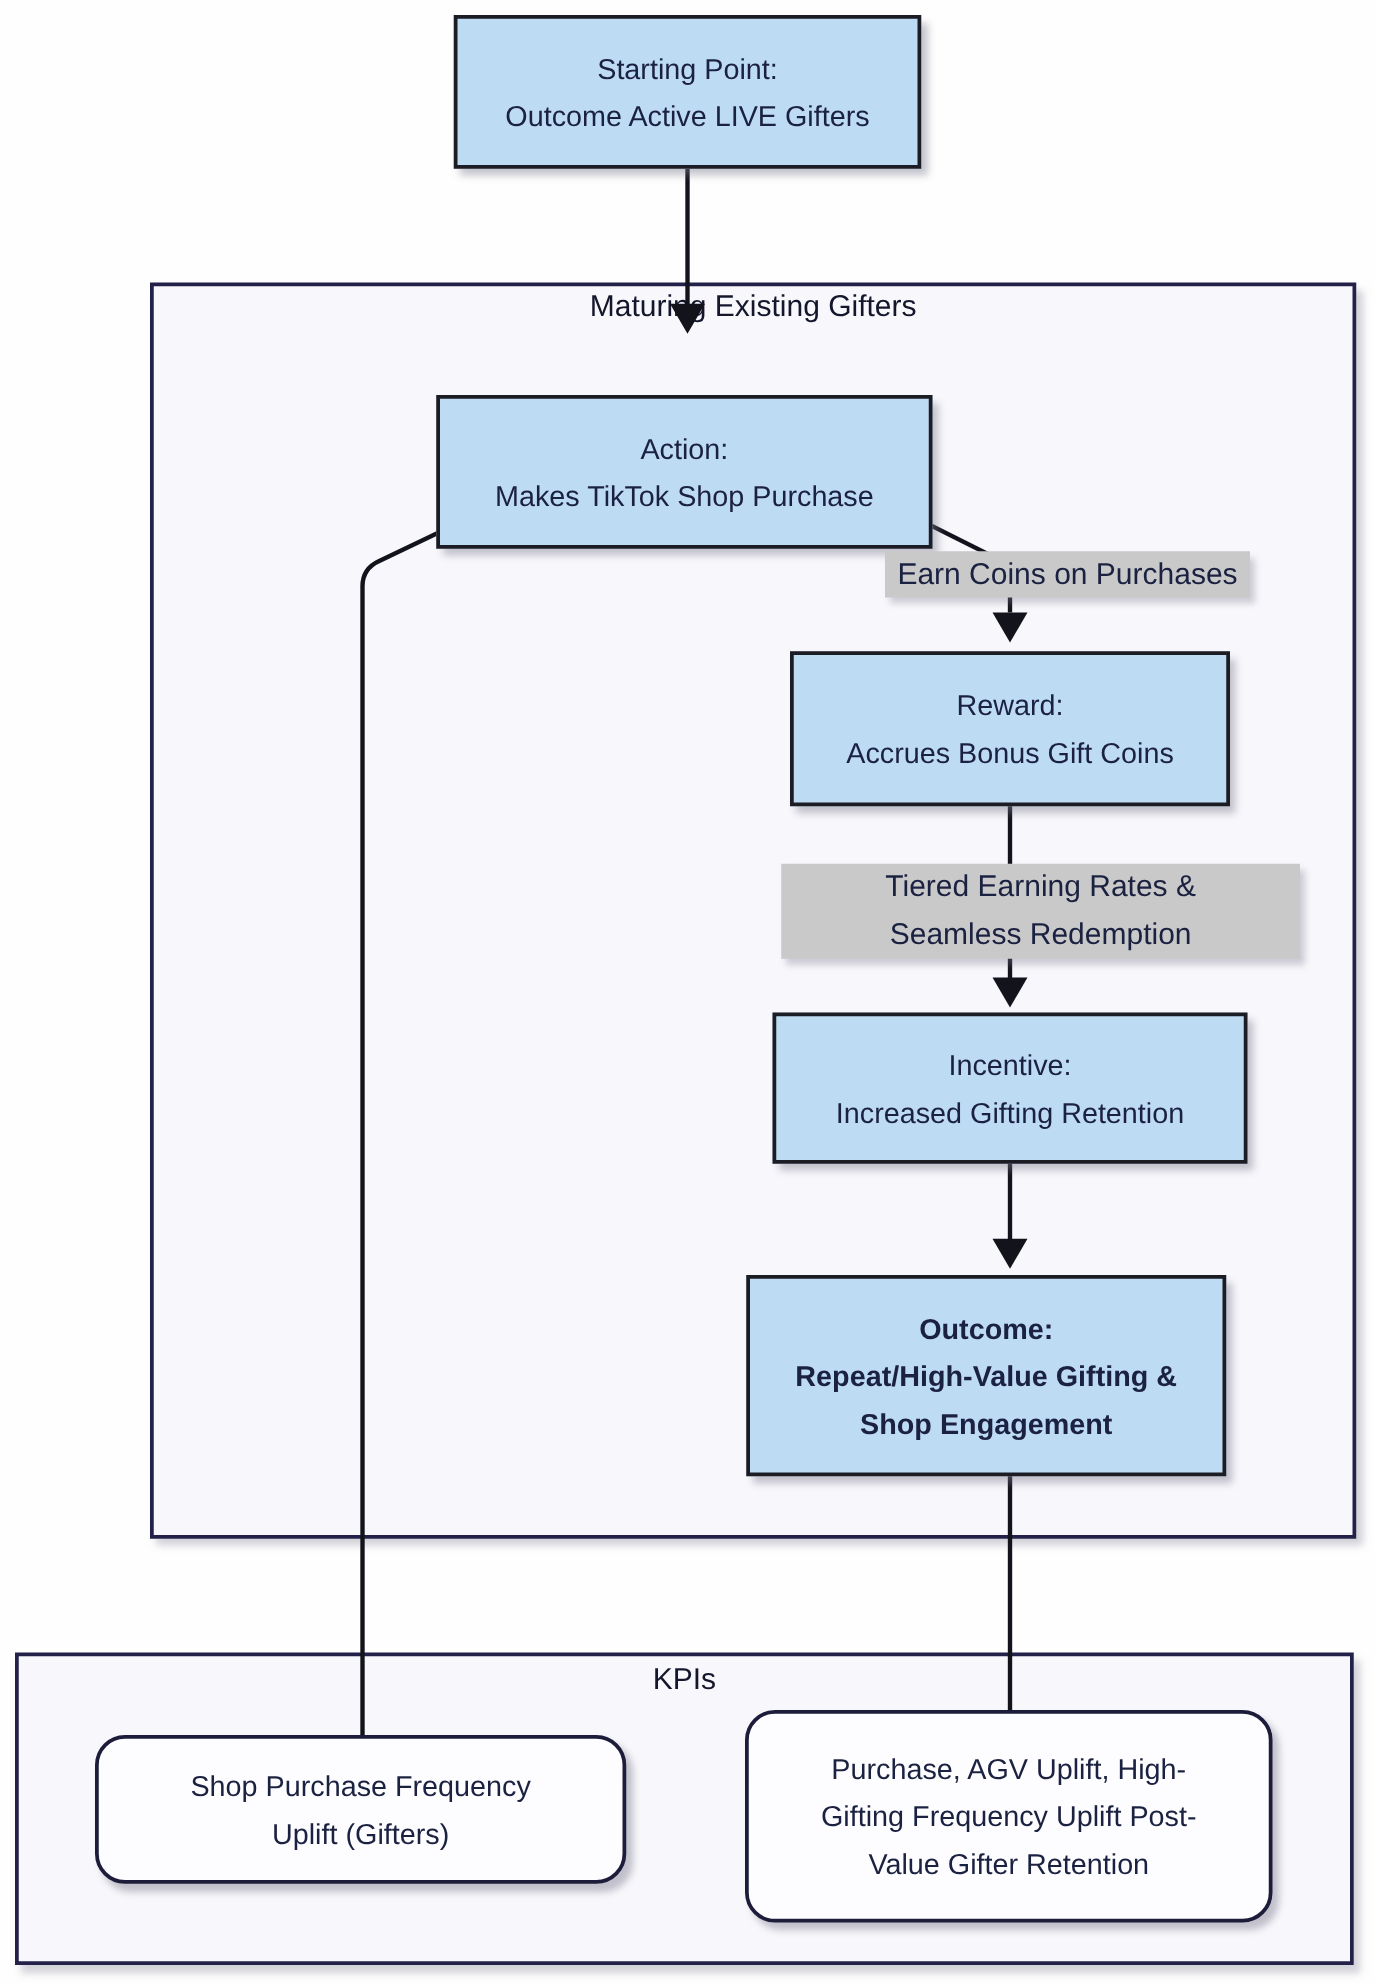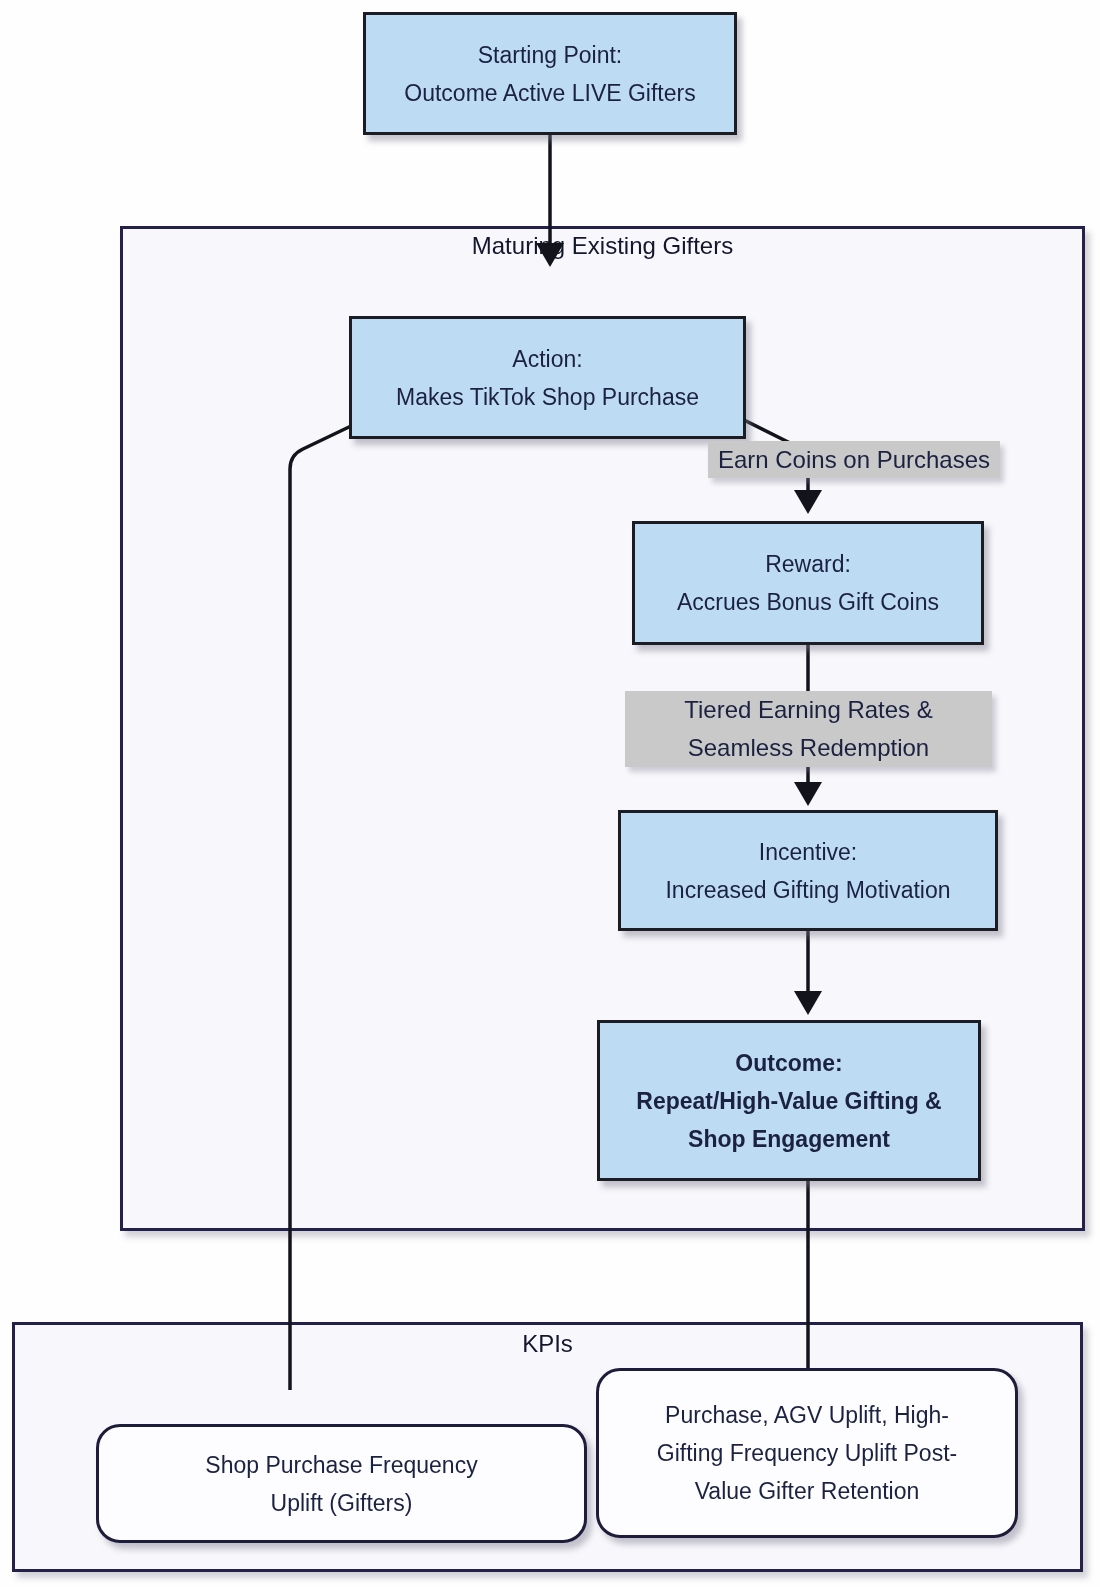--- a/index.html
+++ b/index.html
@@ -84,25 +84,25 @@
   #group-maturing { left: 120px; top: 226px; width: 965px; height: 1005px; }
   #group-maturing .group-label { top: 3px; }
   #group-kpis { left: 12px; top: 1322px; width: 1071px; height: 250px; }
   #group-kpis .group-label { top: 5px; }
 
   #node-start     { left: 363px; top: 12px;   width: 374px; height: 123px; }
   #node-action    { left: 349px; top: 270px;  width: 397px; height: 123px; margin-top: 46px; }
   #node-reward    { left: 632px; top: 521px;  width: 352px; height: 124px; }
   #node-incentive { left: 618px; top: 810px;  width: 380px; height: 121px; }
   #node-outcome   { left: 597px; top: 1020px; width: 384px; height: 161px; font-weight: bold; }
-  #node-kpi-left  { left: 96px;  top: 1388px; width: 491px; height: 119px; margin-top: 36px; }
+  #node-kpi-left  { left: 76px;  top: 1388px; width: 425px; height: 119px; }
   #node-kpi-right { left: 596px; top: 1368px; width: 422px; height: 170px; }
 
   #label-earn   { left: 662px; top: 441px; width: 292px; height: 37px; margin-left: 46px; }
-  #label-tiered { left: 625px; top: 691px; width: 367px; height: 76px; }
+  #label-tiered { left: 625px; top: 691px; width: 415px; height: 76px; }
 </style>
 </head>
 <body>
 
 <div class="canvas">
 
   <div class="group" id="group-maturing">
     <div class="group-label">Maturing Existing Gifters</div>
   </div>
 
@@ -147,21 +147,21 @@
     <div>Accrues Bonus Gift Coins</div>
   </div>
 
   <div class="edge-label" id="label-tiered">
     <div>Tiered Earning Rates &amp;</div>
     <div>Seamless Redemption</div>
   </div>
 
   <div class="node blue" id="node-incentive">
     <div>Incentive:</div>
-    <div>Increased Gifting Motivation</div>
+    <div>Increased Gifting Retention</div>
   </div>
 
   <div class="node blue" id="node-outcome">
     <div>Outcome:</div>
     <div>Repeat/High-Value Gifting &amp;</div>
     <div>Shop Engagement</div>
   </div>
 
   <div class="node kpi" id="node-kpi-left">
     <div>Shop Purchase Frequency</div>

